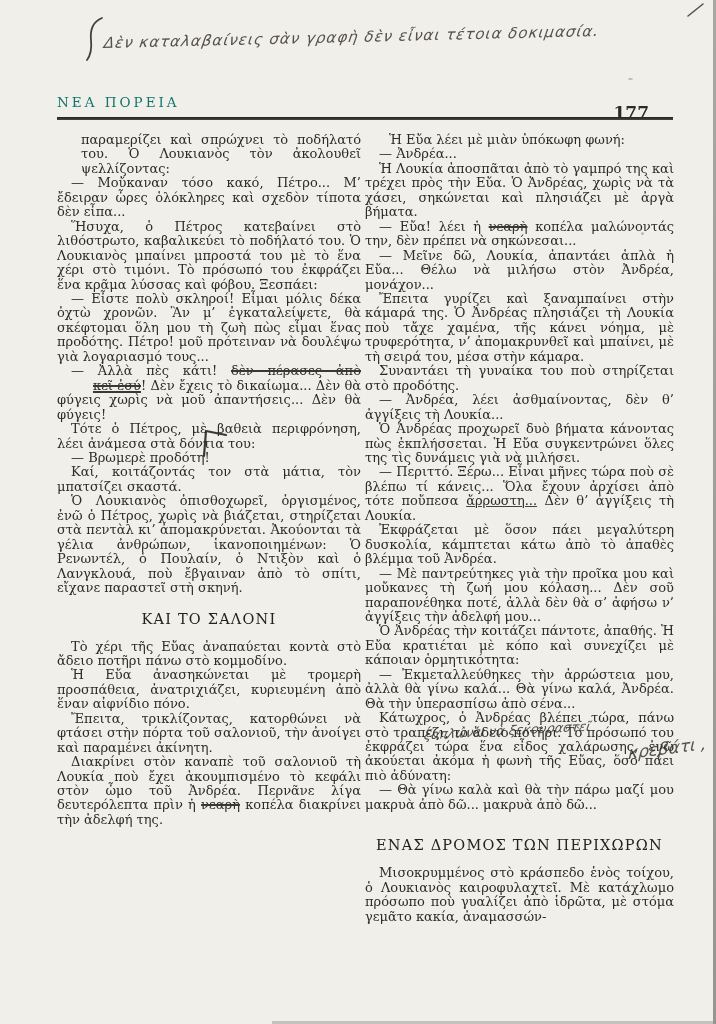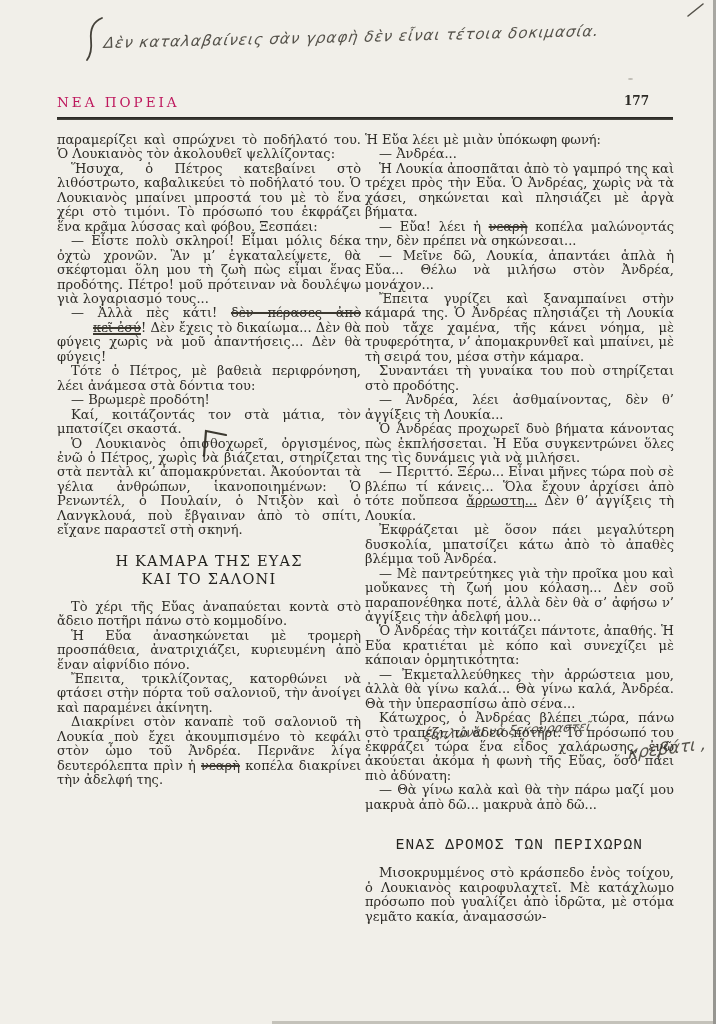--- a/index.html
+++ b/index.html
@@ -14,36 +14,36 @@
   }
   
   .scan-edge-right{position:absolute;top:0;right:0;width:3px;height:100%;
     background:linear-gradient(#6d6d68,#4c4c48);opacity:.55;}
   .scan-edge-bottom{position:absolute;bottom:0;left:38%;right:3px;height:3px;
     background:#8f8b81;opacity:.45;}
   .speck{position:absolute;background:#8e8a80;border-radius:50%;opacity:.5;}
 
   
   #header{position:absolute;left:57px;top:94px;width:616px;}
-  #journal-title{position:absolute;left:0;top:0;font-size:13.5px;letter-spacing:3px;color:#be185d;}
-  #page-number{position:absolute;right:24px;top:0;font-size:12px;font-weight:bold;color:#2c2a25;}
+  #journal-title{position:absolute;left:0;top:0;font-size:13.5px;letter-spacing:3px;color:#0f766e;}
+  #page-number{position:absolute;right:24px;top:8px;font-size:17px;font-weight:bold;color:#2c2a25;}
   #header-rule{position:absolute;left:0;top:23px;width:616px;height:3px;
     background:linear-gradient(#23221e,#4a4842);}
 
   
   .column{position:absolute;top:133px;width:304px;
     font-size:13px;line-height:14.45px;text-align:justify;
     color:#2e2c27;}
   #col-left{left:57px;}
   #col-right{left:365px;width:309px;}
   .column p{margin:0;text-indent:14px;}
-  .column p.noindent{text-indent:0;}
+  .column p.noindent{text-indent:0;margin-left:24px;}
   .sect{margin:14px 0 12px;text-align:center;font-size:14.5px;
     letter-spacing:1.2px;color:#23221e;text-indent:0;line-height:18px;}
-  .sect.wide-top{margin-top:24px;font-family:Liberation Mono, monospace;}
+  .sect.wide-top{margin-top:24px;}
 
   
   .hs{ text-decoration:line-through; text-decoration-thickness:2.2px; text-decoration-color:#3b382f;}
   .hsu{text-decoration:line-through underline; text-decoration-thickness:2px; text-decoration-color:#3b382f;margin-left:36px;}
   .ul{ text-decoration:underline; text-decoration-thickness:1.2px; text-decoration-color:#44413a;margin-top:40px;}
   .hb{ font-weight:normal; color:#1c1b17;}
 
   
   .hand{position:absolute;font-family:"DejaVu Sans","Liberation Sans",sans-serif;
     font-style:italic;color:#45423a;opacity:.9;white-space:nowrap;}
@@ -81,48 +81,48 @@
   </svg>
 
   <div id="header">
     <div id="journal-title">ΝΕΑ ΠΟΡΕΙΑ</div>
     <div id="page-number">177</div>
     <div id="header-rule"></div>
   </div>
 
   <div id="col-left" class="column">
       <p class="noindent"><span>παραμερίζει καὶ σπρώχνει τὸ ποδήλατό του. Ὁ Λουκιανὸς τὸν ἀκολουθεῖ ψελλίζοντας:</span></p>
+      <p><span>— Μοὔκαναν τόσο κακό, Πέτρο... Μ’ ἔδειραν ὧρες ὁλόκληρες καὶ σχεδὸν τίποτα δὲν εἶπα...</span></p>
       <p><span>Ἥσυχα, ὁ Πέτρος κατεβαίνει στὸ λιθόστρωτο, καβαλικεύει τὸ ποδήλατό του. Ὁ Λουκιανὸς μπαίνει μπροστά του μὲ τὸ ἕνα χέρι στὸ τιμόνι. Τὸ πρόσωπό του ἐκφράζει ἕνα κρᾶμα λύσσας καὶ φόβου. Ξεσπάει:</span></p>
       <p><span>— Εἶστε πολὺ σκληροί! Εἶμαι μόλις δέκα ὀχτὼ χρονῶν. Ἂν μ’ ἐγκαταλείψετε, θὰ σκέφτομαι ὅλη μου τὴ ζωὴ πὼς εἶμαι ἕνας προδότης. Πέτρο! μοῦ πρότειναν νὰ δουλέψω γιὰ λογαριασμό τους...</span></p>
       <p><span>— Ἀλλὰ πὲς κάτι! </span><span class="hs">δὲν πέρασες ἀπὸ </span><span class="hsu">κεῖ ἐσύ</span><span>! Δὲν ἔχεις τὸ δικαίωμα... Δὲν θὰ φύγεις χωρὶς νὰ μοῦ ἀπαντήσεις... Δὲν θὰ φύγεις!</span></p>
       <p><span>Τότε ὁ Πέτρος, μὲ βαθειὰ περιφρόνηση, λέει ἀνάμεσα στὰ δόντια του:</span></p>
       <p><span>— Βρωμερὲ προδότη!</span></p>
       <p><span>Καί, κοιτάζοντάς τον στὰ μάτια, τὸν μπατσίζει σκαστά.</span></p>
       <p><span>Ὁ Λουκιανὸς ὀπισθοχωρεῖ, ὀργισμένος, ἐνῶ ὁ Πέτρος, χωρὶς νὰ βιάζεται, στηρίζεται στὰ πεντὰλ κι’ ἀπομακρύνεται. Ἀκούονται τὰ γέλια ἀνθρώπων, ἱκανοποιημένων: Ὁ Ρενωντέλ, ὁ Πουλαίν, ὁ Ντιξὸν καὶ ὁ Λανγκλουά, ποὺ ἔβγαιναν ἀπὸ τὸ σπίτι, εἴχανε παραστεῖ στὴ σκηνή.</span></p>
       <div class="sect">
-        <div>Η ΚΑΜΑΡΑ ΤΗΣ ΕΥΑΣ</div>
         <div>ΚΑΙ ΤΟ ΣΑΛΟΝΙ</div>
       </div>
       <p><span>Τὸ χέρι τῆς Εὔας ἀναπαύεται κοντὰ στὸ ἄδειο ποτῆρι πάνω στὸ κομμοδίνο.</span></p>
       <p><span>Ἡ Εὔα ἀνασηκώνεται μὲ τρομερὴ προσπάθεια, ἀνατριχιάζει, κυριευμένη ἀπὸ ἕναν αἰφνίδιο πόνο.</span></p>
       <p><span>Ἔπειτα, τρικλίζοντας, κατορθώνει νὰ φτάσει στὴν πόρτα τοῦ σαλονιοῦ, τὴν ἀνοίγει καὶ παραμένει ἀκίνητη.</span></p>
       <p><span>Διακρίνει στὸν καναπὲ τοῦ σαλονιοῦ τὴ Λουκία ποὺ ἔχει ἀκουμπισμένο τὸ κεφάλι στὸν ὦμο τοῦ Ἀνδρέα. Περνᾶνε λίγα δευτερόλεπτα πρὶν ἡ </span><span class="hs">νεαρὴ</span><span> κοπέλα διακρίνει τὴν ἀδελφή της.</span></p>
     </div>
   <div id="col-right" class="column">
       <p class="noindent"><span>Ἡ Εὔα λέει μὲ μιὰν ὑπόκωφη φωνή:</span></p>
       <p><span>— Ἀνδρέα...</span></p>
       <p><span>Ἡ Λουκία ἀποσπᾶται ἀπὸ τὸ γαμπρό της καὶ τρέχει πρὸς τὴν Εὔα. Ὁ Ἀνδρέας, χωρὶς νὰ τὰ χάσει, σηκώνεται καὶ πλησιάζει μὲ ἀργὰ βήματα.</span></p>
       <p><span>— Εὔα! λέει ἡ </span><span class="hs">νεαρὴ</span><span> κοπέλα μαλώνοντάς την, δὲν πρέπει νὰ σηκώνεσαι...</span></p>
       <p><span>— Μεῖνε δῶ, Λουκία, ἀπαντάει ἁπλὰ ἡ Εὔα... Θέλω νὰ μιλήσω στὸν Ἀνδρέα, μονάχον...</span></p>
       <p><span>Ἔπειτα γυρίζει καὶ ξαναμπαίνει στὴν κάμαρά της. Ὁ Ἀνδρέας πλησιάζει τὴ Λουκία ποὺ τἄχε χαμένα, τῆς κάνει νόημα, μὲ τρυφερότητα, ν’ ἀπομακρυνθεῖ καὶ μπαίνει, μὲ τὴ σειρά του, μέσα στὴν κάμαρα.</span></p>
       <p><span>Συναντάει τὴ γυναίκα του ποὺ στηρίζεται στὸ προδότης.</span></p>
       <p><span>— Ἀνδρέα, λέει ἀσθμαίνοντας, δὲν θ’ ἀγγίξεις τὴ Λουκία...</span></p>
       <p><span>Ὁ Ἀνδρέας προχωρεῖ δυὸ βήματα κάνοντας πὼς ἐκπλήσσεται. Ἡ Εὔα συγκεντρώνει ὅλες της τὶς δυνάμεις γιὰ νὰ μιλήσει.</span></p>
       <p><span>— Περιττό. Ξέρω... Εἶναι μῆνες τώρα ποὺ σὲ βλέπω τί κάνεις... Ὅλα ἔχουν ἀρχίσει ἀπὸ τότε ποὔπεσα </span><span class="ul">ἄρρωστη...</span><span> Δὲν θ’ ἀγγίξεις τὴ Λουκία.</span></p>
-      <p><span>Ἐκφράζεται μὲ ὅσον πάει μεγαλύτερη δυσκολία, μπατσίζει κάτω ἀπὸ τὸ ἀπαθὲς βλέμμα τοῦ Ἀνδρέα.</span></p>
+      <p><span>Ἐκφράζεται μὲ ὅσον πάει μεγαλύτερη δυσκολία, κάμπτεται κάτω ἀπὸ τὸ ἀπαθὲς βλέμμα τοῦ Ἀνδρέα.</span></p>
       <p><span>— Μὲ παντρεύτηκες γιὰ τὴν προῖκα μου καὶ μοὔκανες τὴ ζωή μου κόλαση... Δὲν σοῦ παραπονέθηκα ποτέ, ἀλλὰ δὲν θὰ σ’ ἀφήσω ν’ ἀγγίξεις τὴν ἀδελφή μου...</span></p>
       <p><span>Ὁ Ἀνδρέας τὴν κ</span><span class="hb">οι</span><span>τάζει πάντοτε, ἀπαθής. Ἡ Εὔα κρατιέται μὲ κόπο καὶ συνεχίζει μὲ κάποιαν ὁρμητικότητα:</span></p>
       <p><span>— Ἐκμεταλλεύθηκες τὴν ἀρρώστεια μου, ἀλλὰ θὰ γίνω καλά... Θὰ γίνω καλά, Ἀνδρέα. Θὰ τὴν ὑπερασπίσω ἀπὸ σένα...</span></p>
       <p><span>Κάτωχρος, ὁ Ἀνδρέας βλέπει τώρα, πάνω στὸ τραπέζι, τὸ ἄδειο ποτῆρι. Τὸ πρόσωπό του ἐκφράζει τώρα ἕνα εἶδος χαλάρωσης, ἐνῶ ἀκούεται ἀκόμα ἡ φωνὴ τῆς Εὔας, ὅσο πάει πιὸ ἀδύνατη:</span></p>
       <p><span>— Θὰ γίνω καλὰ καὶ θὰ τὴν πάρω μαζί μου μακρυὰ ἀπὸ δῶ... μακρυὰ ἀπὸ δῶ...</span></p>
       <div class="sect wide-top">
         <div>ΕΝΑΣ ΔΡΟΜΟΣ ΤΩΝ ΠΕΡΙΧΩΡΩΝ</div>
       </div>
       <p><span>Μισοκρυμμένος στὸ κράσπεδο ἑνὸς τοίχου, ὁ Λουκιανὸς καιροφυλαχτεῖ. Μὲ κατάχλωμο πρόσωπο ποὺ γυαλίζει ἀπὸ ἱδρῶτα, μὲ στόμα γεμᾶτο κακία, ἀναμασσών-</span></p>
     </div>

